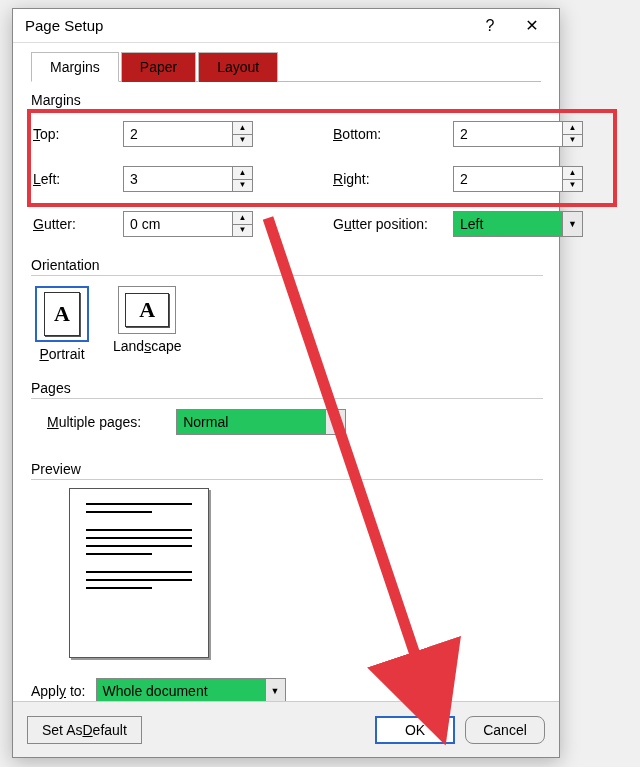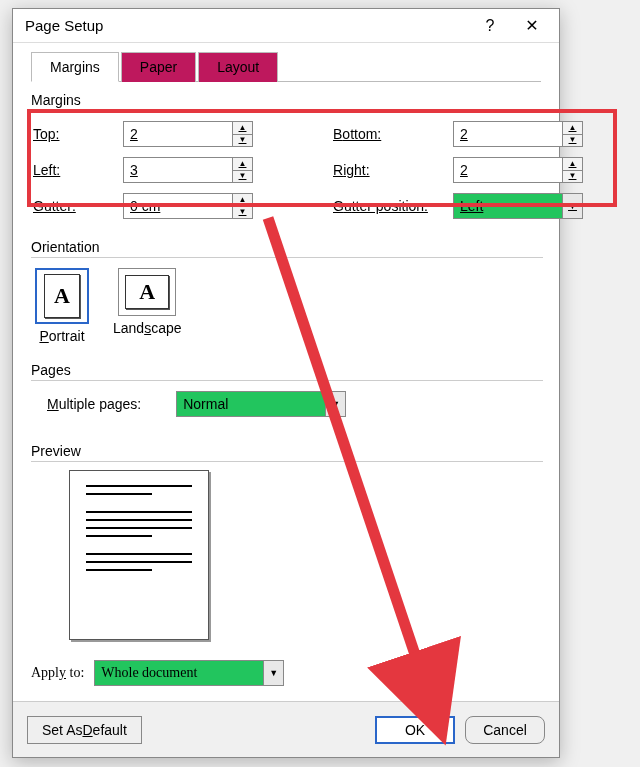--- a/index.html
+++ b/index.html
@@ -38,41 +38,40 @@
   .body { padding: 8px 16px 0 16px; position: relative; height: calc(100% - 34px); }
   .tabs {
     display: flex;
     border-bottom: 1px solid #bbb;
     margin: 0 2px;
   }
   .tab {
     padding: 6px 18px;
     border: 1px solid #bbb;
     border-bottom: none;
-    background: #be185d;
+    background: #b91c1c;
     font-size: 14px;
     margin-right: 2px;
     position: relative;
     top: 1px;
     cursor: pointer;
   }
   .tab.active { background: #fff; border-bottom: 1px solid #fff; }
   .section-label {
     font-size: 14px;
     margin: 10px 0 2px 2px;
     border-bottom: 1px solid #ccc;
     padding-bottom: 2px;
   }
   .margins-grid {
     display: grid;
     grid-template-columns: 90px 150px 60px 120px 150px;
-    row-gap: 10px;
+    row-gap: 19px;
     align-items: center;
     padding: 8px 4px 10px 4px;
-    text-decoration: underline;
   }
   .lbl { font-size: 14px; }
   .lbl u { text-decoration: underline; }
   .spinner {
     display: flex;
     width: 130px; height: 26px;
     border: 1px solid #888;
   }
   .spinner input {
     flex: 1; border: none; outline: none;
@@ -149,21 +148,20 @@
     box-shadow: 2px 2px 0 #999;
     margin: 8px 0 18px 40px;
     padding: 14px 16px;
     background: #fff;
   }
   .pv-line { height: 2px; background: #000; margin-bottom: 6px; }
   .pv-short { width: 62%; }
   .apply-row {
     display: flex; align-items: center; gap: 10px;
     padding: 2px 4px 12px 2px;
-    font-family: Liberation Serif, serif;
   }
   .bottom-bar {
     position: absolute;
     left: 0; right: 0; bottom: 0;
     height: 56px;
     background: #f0f0f0;
     border-top: 1px solid #ccc;
     display: flex; align-items: center;
     padding: 0 14px;
   }

